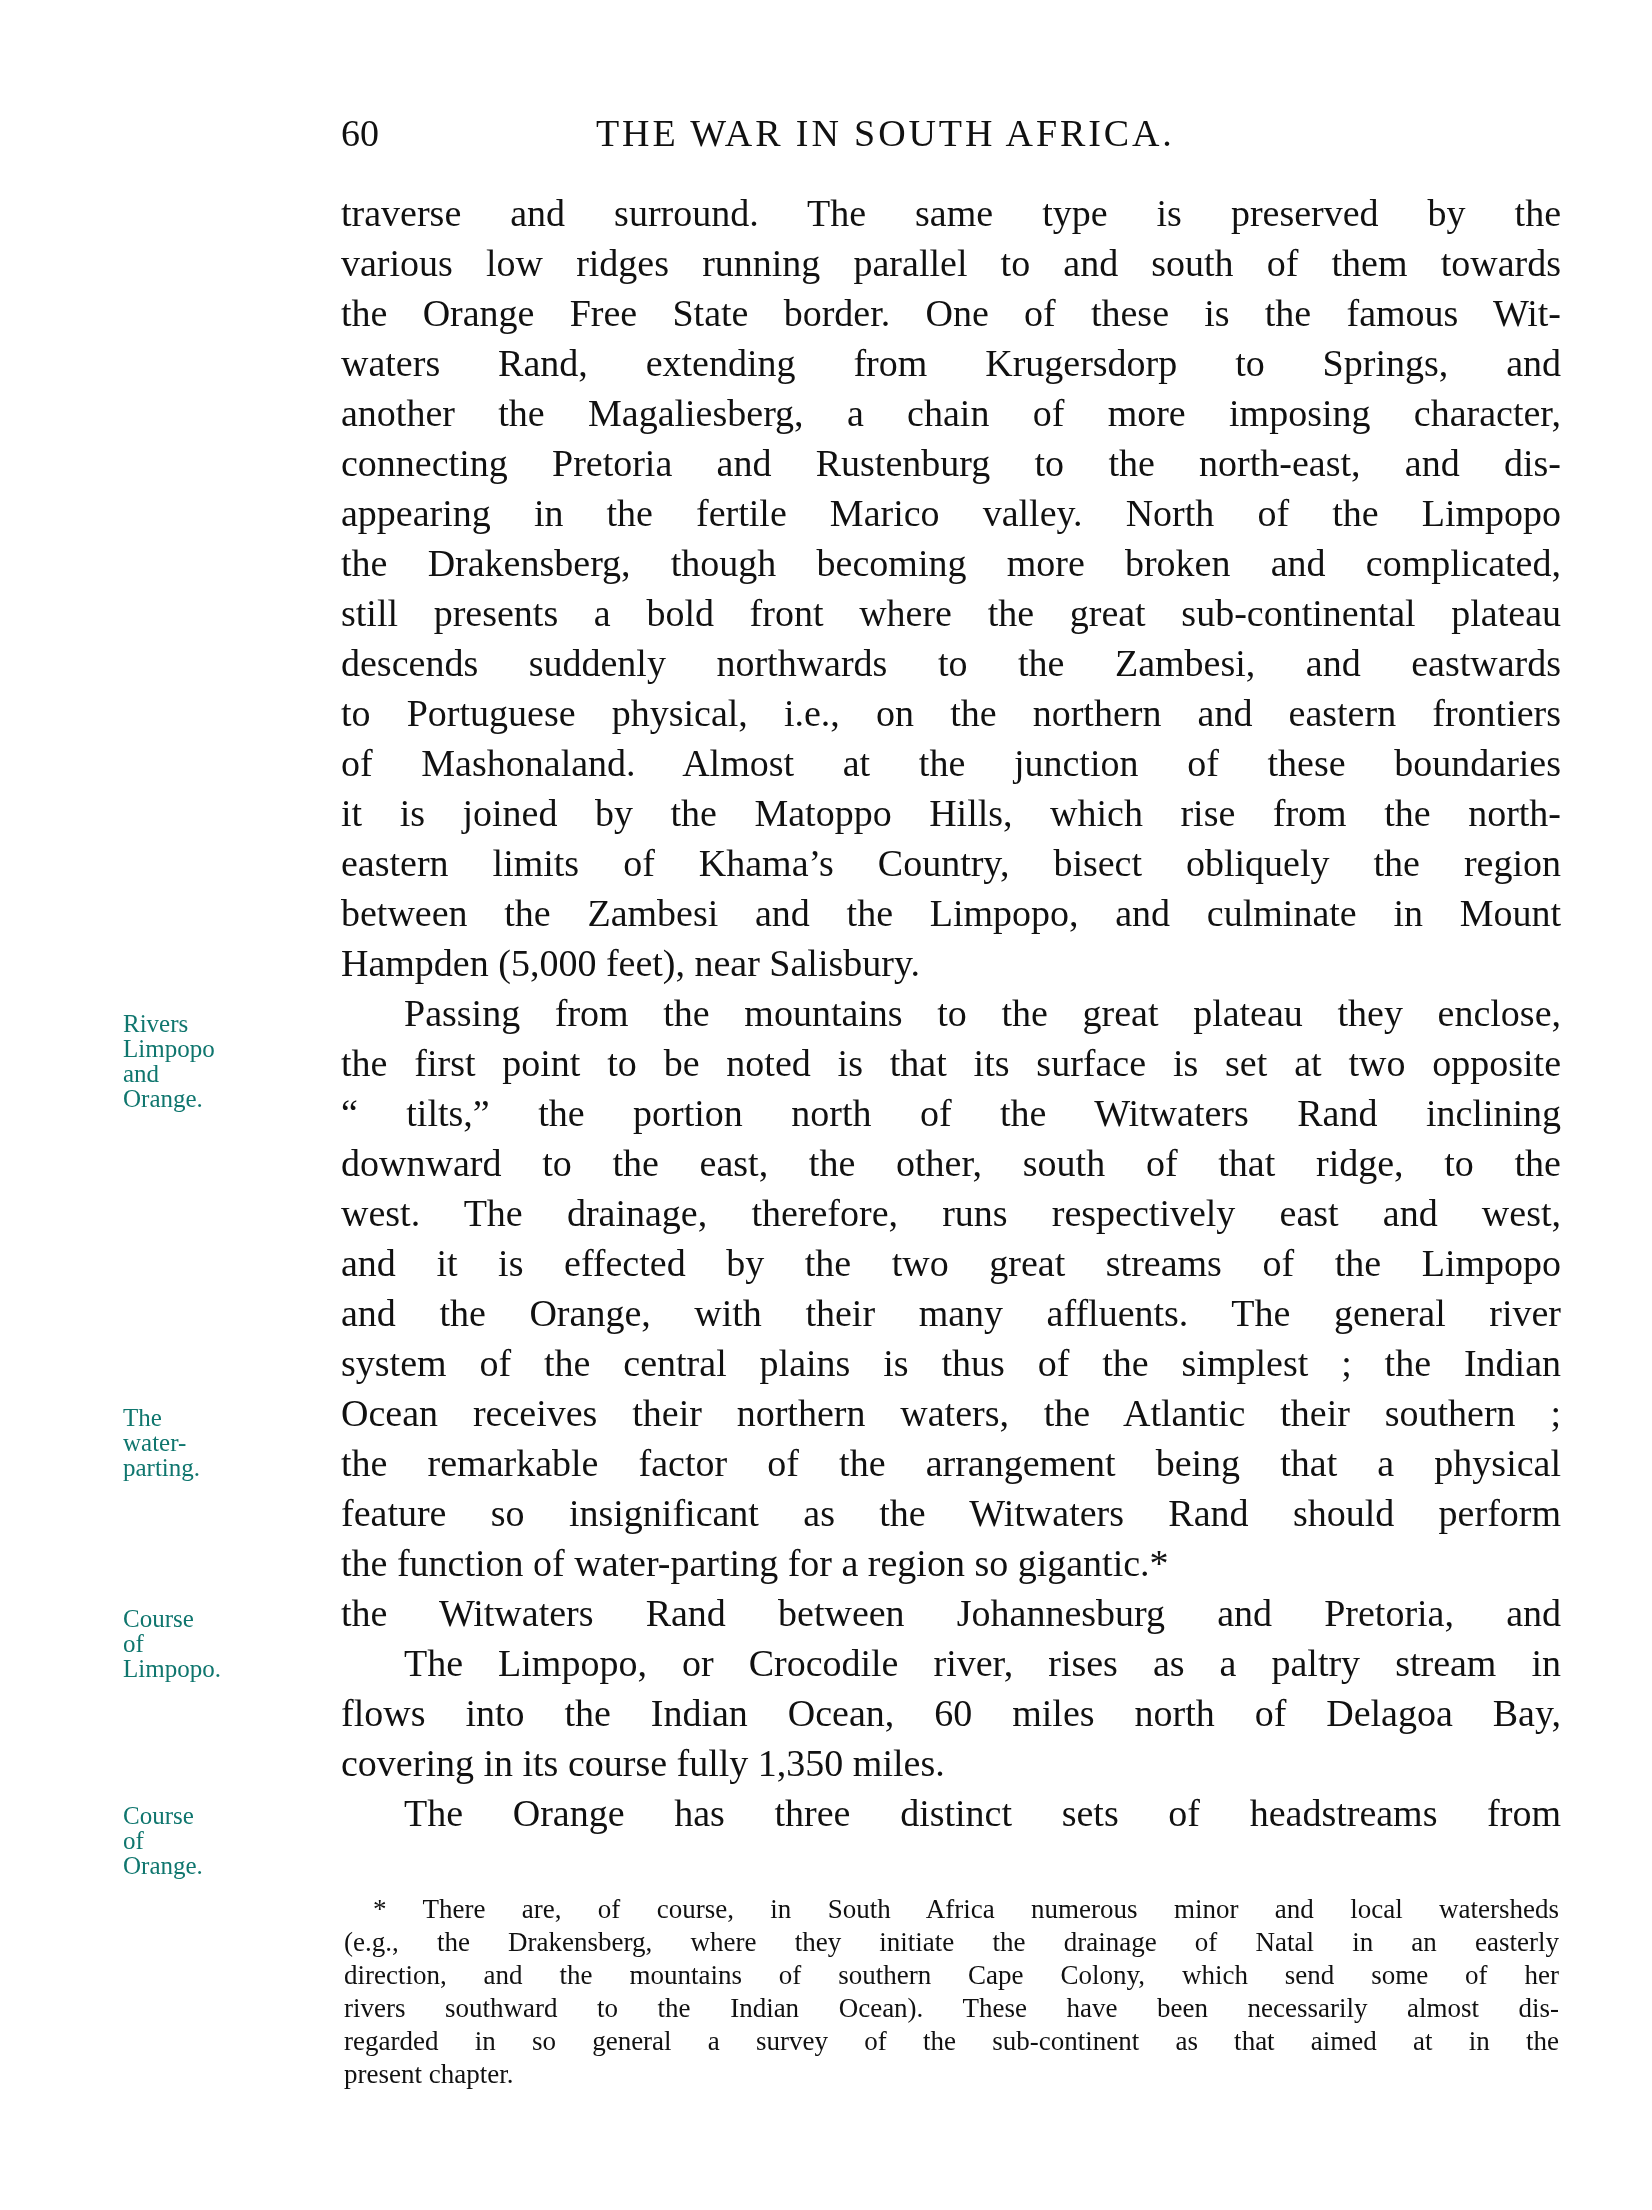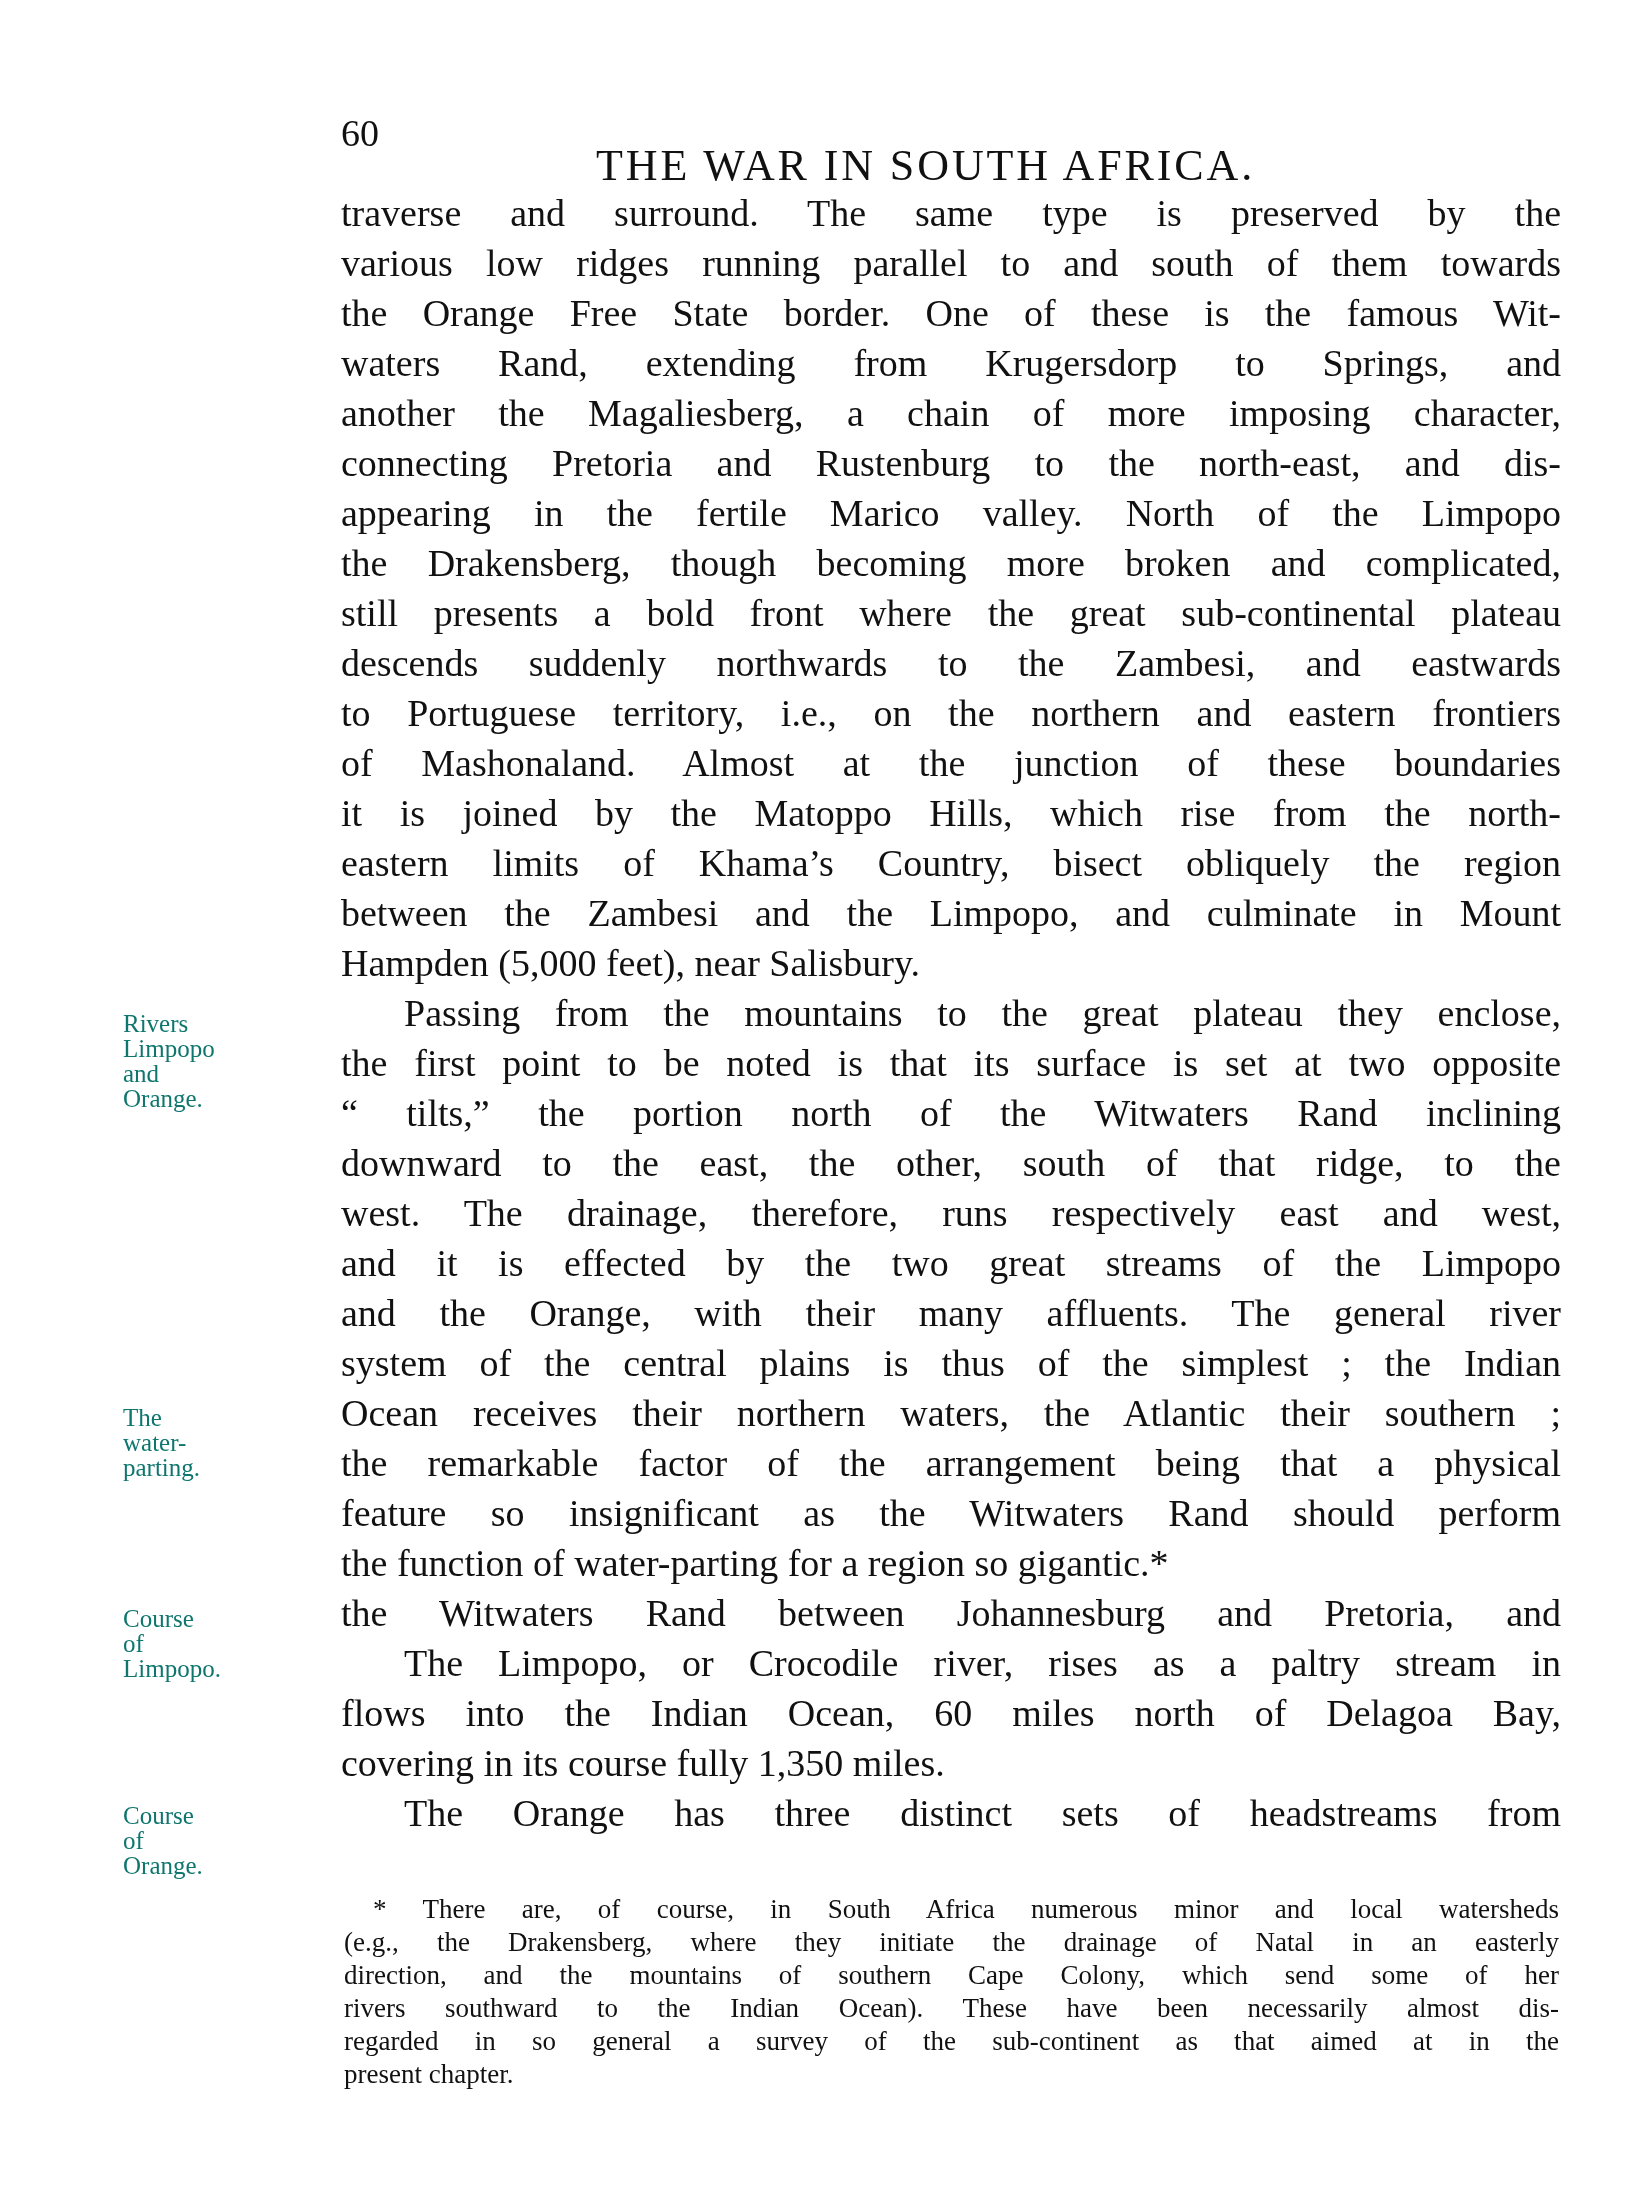--- a/index.html
+++ b/index.html
@@ -1,21 +1,21 @@
 <!DOCTYPE html>
 <html><head>
 <meta charset="utf-8">
 <style>
   html, body { margin: 0; padding: 0; background: #ffffff; }
   body { width: 1652px; height: 2211px; position: relative; overflow: hidden; color: #111111;
          font-family: "Liberation Serif", "DejaVu Serif", serif; }
   .page { position: absolute; left: 0; top: 0; width: 1652px; height: 2211px; padding-left: 24px; }
   .running-head { position: absolute; top: 104px; left: 341px; width: 1220px; height: 58px; }
   .page-number { position: absolute; left: 0; top: 0; font-size: 38px; line-height: 58px; }
-  .running-title { position: absolute; left: 255px; top: 0; font-size: 44px; line-height: 58px; letter-spacing: 2.9px; margin-top: 33px; }
+  .running-title { position: absolute; left: 255px; top: 0; font-size: 38px; line-height: 58px; letter-spacing: 2.9px; }
   .body-text { position: absolute; left: 341px; top: 188px; width: 1220px; }
   .line { display: block; height: 50px; line-height: 50px; font-size: 38px; white-space: nowrap;
           text-align: justify; text-align-last: justify; }
   .line.last { text-align-last: left; }
   .line.indent { padding-left: 63px; }
   .sidenote { position: absolute; left: 123px; font-size: 25px; line-height: 25px; color: #0f766e; }
   .sidenote span { display: block; }
   .footnote { position: absolute; left: 344px; top: 1893px; width: 1215px; }
   .fline { display: block; height: 33px; line-height: 33px; font-size: 27px; white-space: nowrap;
            text-align: justify; text-align-last: justify; }
@@ -36,21 +36,21 @@
     <span class="line">traverse and surround. The same type is preserved by the</span>
     <span class="line">various low ridges running parallel to and south of them towards</span>
     <span class="line">the Orange Free State border. One of these is the famous Wit-</span>
     <span class="line">waters Rand, extending from Krugersdorp to Springs, and</span>
     <span class="line">another the Magaliesberg, a chain of more imposing character,</span>
     <span class="line">connecting Pretoria and Rustenburg to the north-east, and dis-</span>
     <span class="line">appearing in the fertile Marico valley. North of the Limpopo</span>
     <span class="line">the Drakensberg, though becoming more broken and complicated,</span>
     <span class="line">still presents a bold front where the great sub-continental plateau</span>
     <span class="line">descends suddenly northwards to the Zambesi, and eastwards</span>
-    <span class="line">to Portuguese territory, i.e., on the northern and eastern frontiers</span>
+    <span class="line">to Portuguese physical, i.e., on the northern and eastern frontiers</span>
     <span class="line">of Mashonaland. Almost at the junction of these boundaries</span>
     <span class="line">it is joined by the Matoppo Hills, which rise from the north-</span>
     <span class="line">eastern limits of Khama’s Country, bisect obliquely the region</span>
     <span class="line">between the Zambesi and the Limpopo, and culminate in Mount</span>
     <span class="line last">Hampden (5,000 feet), near Salisbury.</span>
     <span class="line indent">Passing from the mountains to the great plateau they enclose,</span>
     <span class="line">the first point to be noted is that its surface is set at two opposite</span>
     <span class="line">“ tilts,” the portion north of the Witwaters Rand inclining</span>
     <span class="line">downward to the east, the other, south of that ridge, to the</span>
     <span class="line">west. The drainage, therefore, runs respectively east and west,</span>

